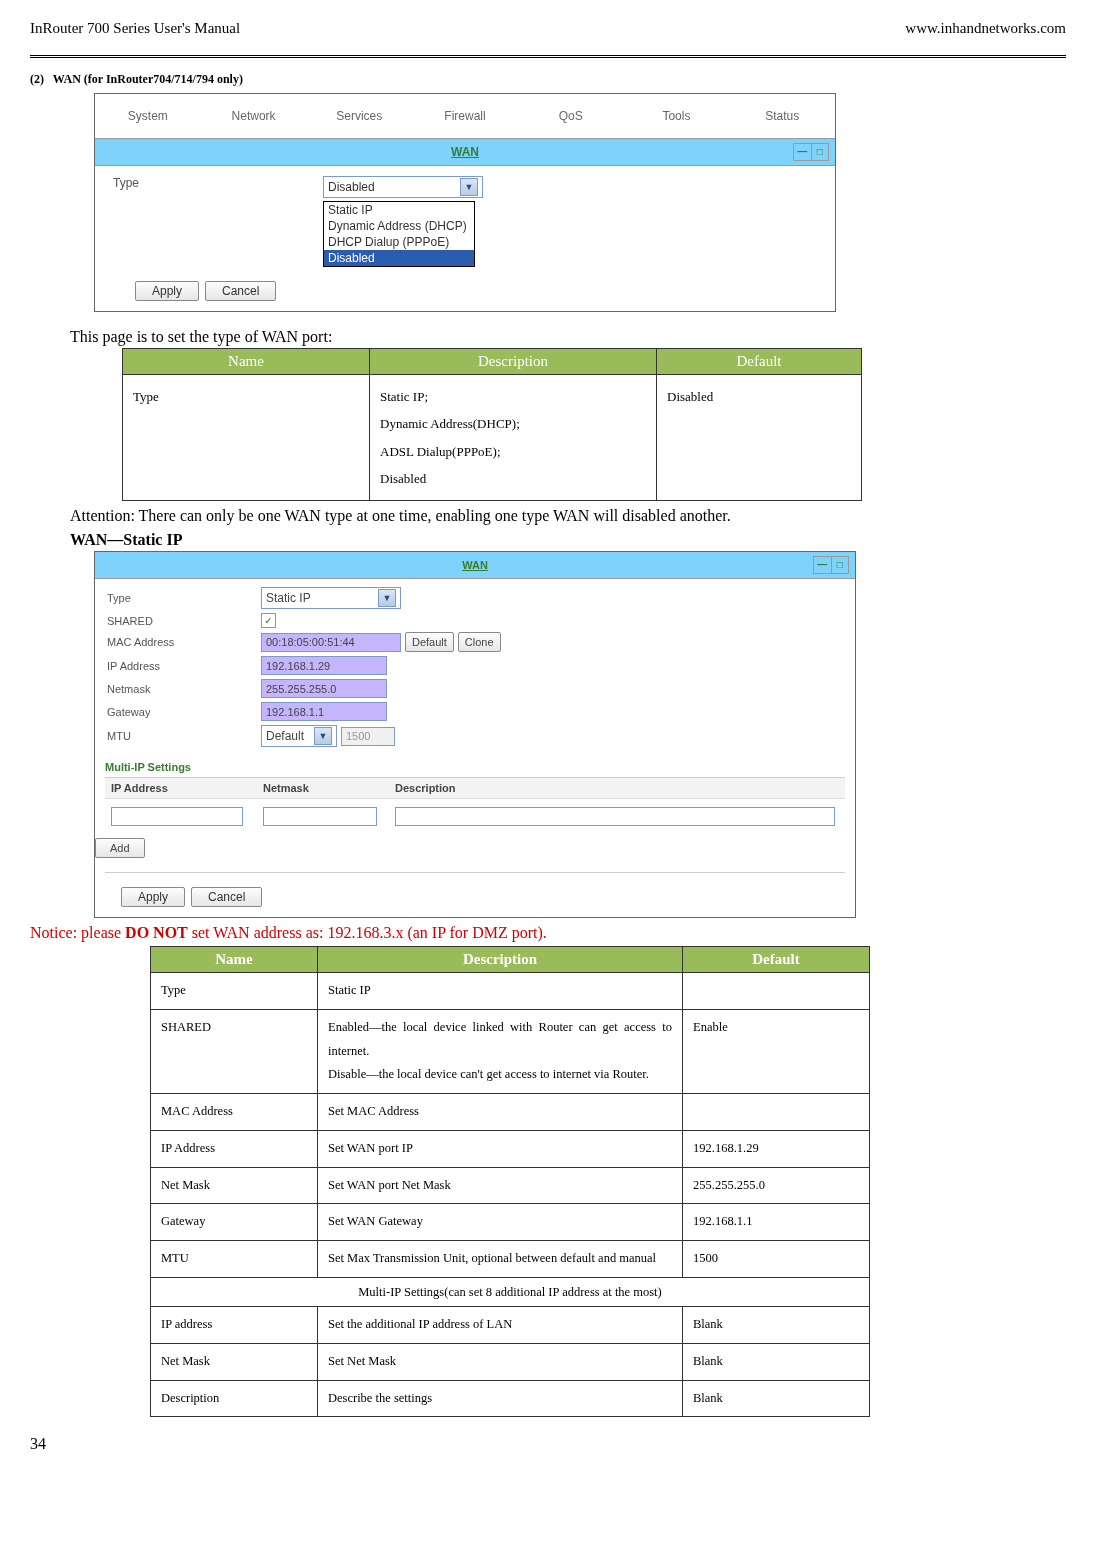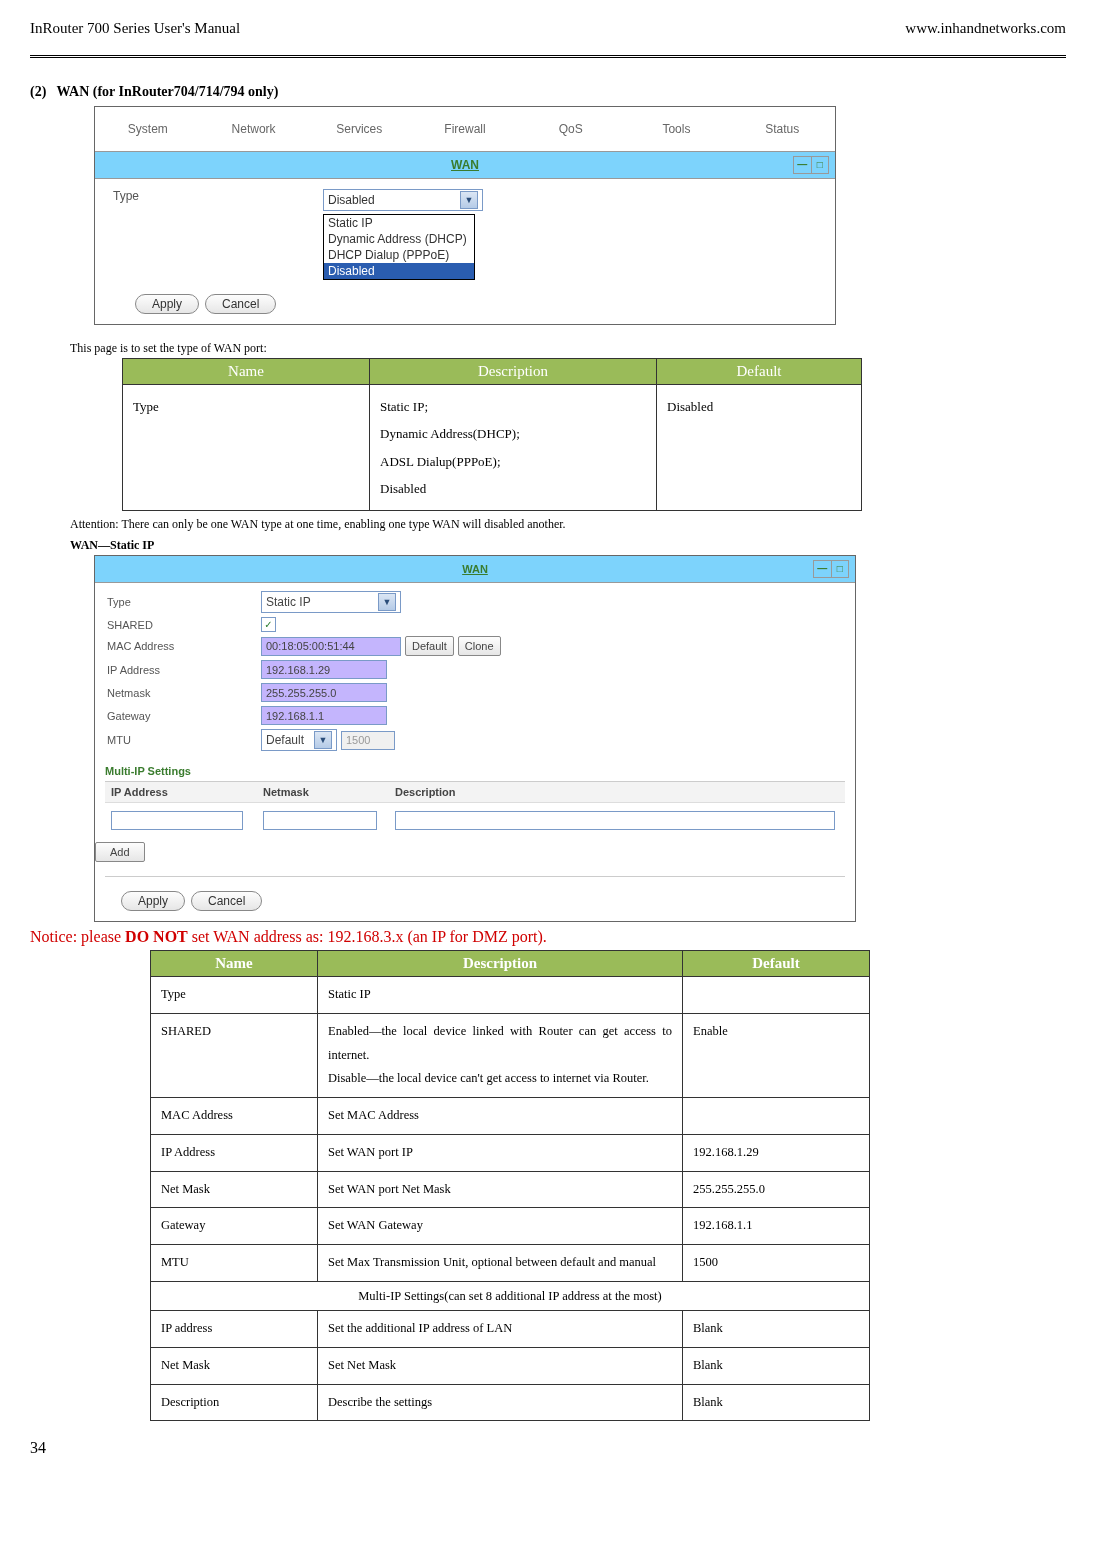--- a/index.html
+++ b/index.html
@@ -13,23 +13,23 @@
   }
   .topbar {
     display: flex;
     justify-content: space-between;
     border-bottom: 3px double #000;
     padding-bottom: 18px;
     font-size: 15px;
   }
   .section-title {
     font-weight: bold;
-    margin-top: 26px;
+    margin-top: 14px;
     margin-bottom: 6px;
-    font-size: 14px;
+    font-size: 12px;
   }
   .img-box {
     border: 1px solid #666;
     margin: 4px 0 16px 64px;
     width: 740px;
     font-family: Arial, sans-serif;
     font-size: 12px;
     color: #333;
     background: #fff;
   }
@@ -118,28 +118,28 @@
     background: #2a5db0;
     color: #fff;
   }
   .btn-row {
     display: flex;
     gap: 6px;
     padding: 14px 0 10px 40px;
   }
   .btn {
     border: 1px solid #888;
-    border-radius: 10px;
+    border-radius: 2px;
     padding: 2px 16px;
     background: linear-gradient(#fdfdfd,#e6e6e6);
     font-size: 12px;
     color: #333;
   }
   .body-text {
-    font-size: 12px;
+    font-size: 16px;
     margin: 0 0 2px 40px;
   }
   table.desc {
     border-collapse: collapse;
     margin-left: 92px;
     width: 740px;
     font-size: 13px;
     font-family: "Times New Roman", Times, serif;
   }
   table.desc th {

